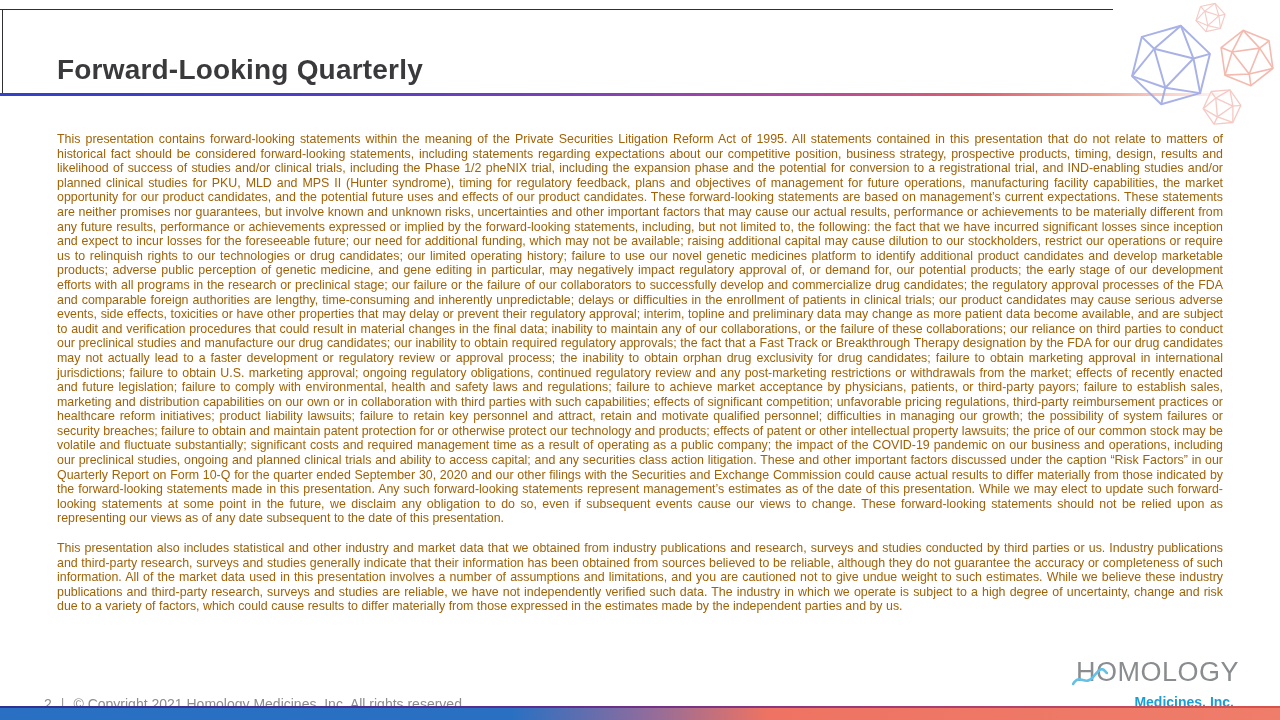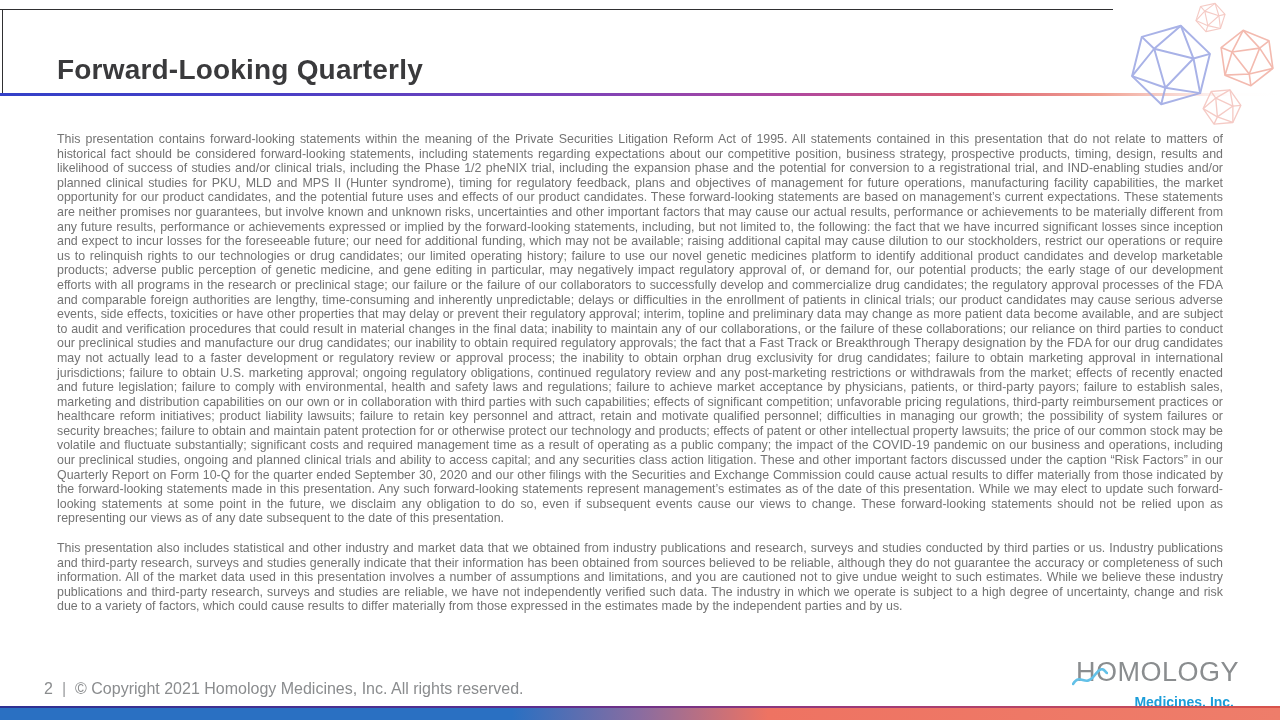--- a/index.html
+++ b/index.html
@@ -25,27 +25,27 @@
   }
   .title-underline {
     position: absolute; left: 0; top: 93px; width: 1280px; height: 3px;
     background: linear-gradient(90deg,
       #3340c8 0%, #4a3fc6 22%, #7c42b8 45%, #b0489e 62%,
       #da5f72 76%, #f0a193 86%, rgba(255,245,243,0.15) 96%, rgba(255,255,255,0) 100%);
   }
   .deco-svg { position: absolute; left: 1100px; top: 0; }
   .content {
     position: absolute; left: 57px; top: 132px; width: 1166px;
-    color: #737373; font-size: 12.4px; line-height: 14.6px;
+    color: #a16207; font-size: 12.4px; line-height: 14.6px;
     text-align: justify;
   }
   .content p { margin-bottom: 15px; }
   .footer {
-    position: absolute; left: 44px; top: 680px;
-    color: #8a8c8e; font-size: 16px; white-space: nowrap;
+    position: absolute; left: 44px; top: 696px;
+    color: #8a8c8e; font-size: 14px; white-space: nowrap;
   }
   .footer .sep { margin: 0 9px; color: #9a9c9e; }
   .logo {
     position: absolute; left: 1076px; top: 659px; width: 158px;
   }
   .logo-wordmark {
     font-size: 27px; color: #8a8d8f; letter-spacing: 0.5px;
     line-height: 27px; position: relative;
   }
   .logo-swoosh { position: absolute; left: -4px; top: 9px; }

